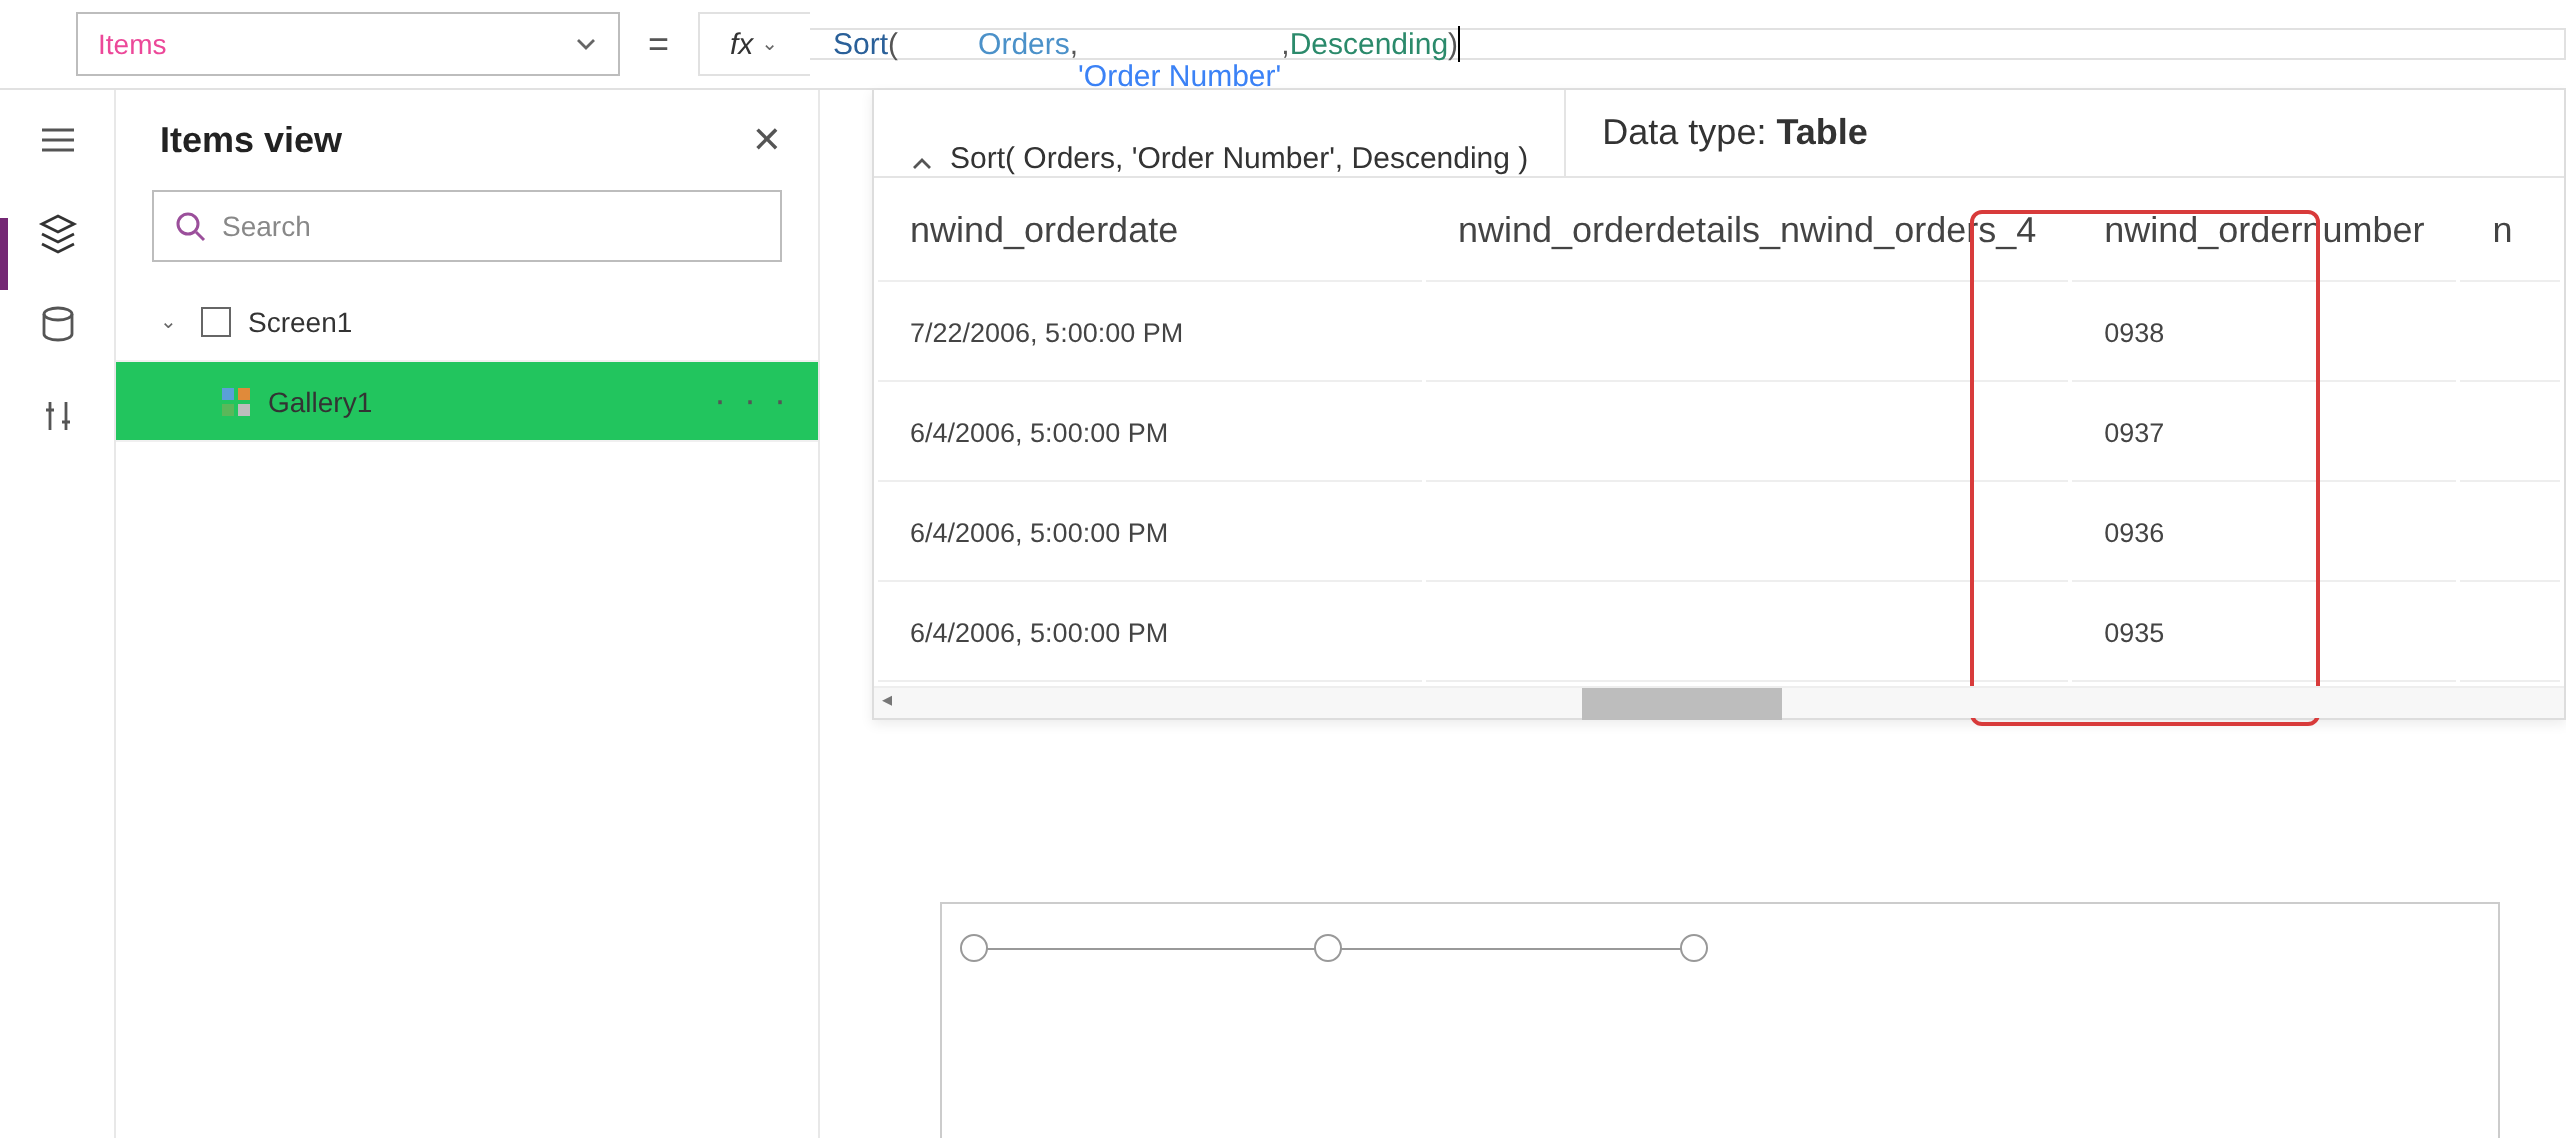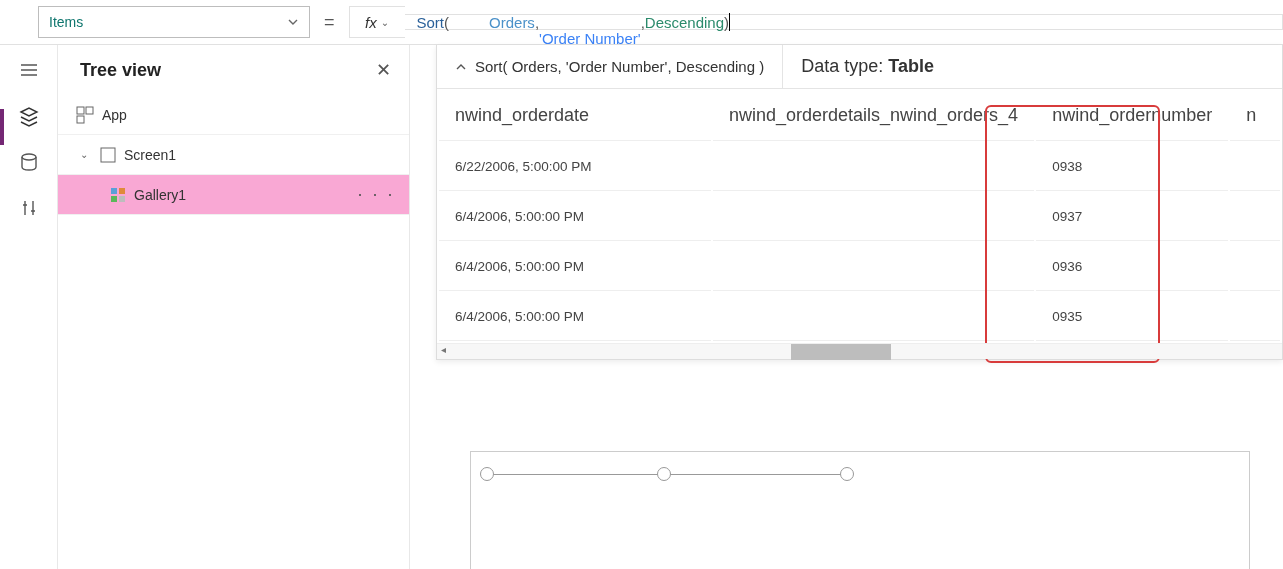--- a/index.html
+++ b/index.html
@@ -1,19 +1,19 @@
 <!DOCTYPE html>
 <html><head>
 <meta charset="utf-8">
 <style>
 * { box-sizing: border-box; margin: 0; padding: 0; font-family: "Segoe UI", Arial, sans-serif; }
 body { width: 1283px; height: 569px; background: #fff; overflow: hidden; position: relative; }
 
 .topbar { height: 45px; display: flex; align-items: center; border-bottom: 1px solid #e1e1e1; }
-.prop-dropdown { margin-left: 38px; width: 272px; height: 32px; border: 1px solid #bdbdbd; display: flex; align-items: center; justify-content: space-between; padding: 0 10px; font-size: 14px; color: #0f766e; cursor: pointer; }
+.prop-dropdown { margin-left: 38px; width: 272px; height: 32px; border: 1px solid #bdbdbd; display: flex; align-items: center; justify-content: space-between; padding: 0 10px; font-size: 14px; color: #ec4899; cursor: pointer; }
 .eq { margin: 0 14px; font-size: 18px; color: #555; }
 .fx-box { width: 56px; height: 32px; border: 1px solid #e1e1e1; border-right: none; display: flex; align-items: center; justify-content: center; font-size: 15px; color: #333; font-style: italic; }
 .fx-box .chev { font-style: normal; font-size: 10px; margin-left: 4px; color: #666; }
 .formula-bar { flex: 1; height: 16px; border: 1px solid #e1e1e1; border-left: none; display: flex; align-items: center; padding-left: 12px; font-family: Consolas, monospace; font-size: 15px; }
 .tok-fn { color: #2a6099; }
 .tok-id { color: #4b91c9; margin-left: 40px; }
 .tok-str { color: #3b82f6; margin-top: 33px; }
 .tok-kw { color: #2b8a6b; }
 .tok-punc { color: #555; }
 .cursor { border-right: 1px solid #000; height: 18px; display: inline-block; }
@@ -27,31 +27,31 @@
 .panel { width: 352px; border-right: 1px solid #e8e8e8; display: flex; flex-direction: column; }
 .panel-head { display: flex; align-items: center; justify-content: space-between; padding: 14px 18px 14px 22px; }
 .panel-title { font-size: 18px; font-weight: 600; color: #222; }
 .panel-close { font-size: 18px; color: #555; cursor: pointer; }
 
 .search { margin: 0 18px 10px 18px; height: 36px; border: 1px solid #bdbdbd; display: flex; align-items: center; padding: 0 10px; gap: 8px; }
 .search span.ph { color: #888; font-size: 14px; }
 
 .tree { font-size: 14px; color: #333; }
 .tree-row { display: flex; align-items: center; height: 40px; padding-left: 18px; cursor: pointer; border-bottom: 1px solid #f0f0f0; gap: 8px; }
-.tree-row.sel { background: #f9a8d4; }
+.tree-row.sel { background: #22c55e; }
 .tree-row.indent1 { padding-left: 36px; }
 .tree-row.indent2 { padding-left: 72px; }
 .tree-chev { font-size: 10px; color: #666; width: 12px; }
 .tree-actions { margin-left: auto; margin-right: 14px; font-size: 18px; color: #555; letter-spacing: 2px; }
 
 .main { flex: 1; position: relative; }
 
 .result-pop { position: absolute; left: 26px; top: 0; right: 0; background: #fff; border: 1px solid #ddd; border-top: none; box-shadow: 0 2px 6px rgba(0,0,0,0.08); }
 .result-head { display: flex; height: 44px; border-bottom: 1px solid #e4e4e4; align-items: center; }
-.result-head .formula-sum { display: flex; align-items: center; padding: 0 18px; border-right: 1px solid #e4e4e4; height: 100%; gap: 8px; font-size: 15px; color: #333; }
+.result-head .formula-sum { display: flex; align-items: flex-end; padding: 0 18px; border-right: 1px solid #e4e4e4; height: 100%; gap: 8px; font-size: 15px; color: #333; }
 .result-head .datatype { padding: 0 18px; font-size: 18px; color: #333; }
 .result-head .datatype b { font-weight: 700; }
 
 .table-scroll { overflow: hidden; }
 .rtable { width: 100%; }
 .rtable th { text-align: left; font-weight: 400; color: #444; font-size: 18px; padding: 14px 16px; border-bottom: 1px solid #eee; }
 .rtable td { text-align: left; color: #444; font-size: 13.5px; padding: 16px 16px; border-bottom: 1px solid #eee; }
 .col-a { width: 275px; }
 .col-b { width: 275px; }
 .col-c { width: 165px; }
@@ -111,32 +111,31 @@
         <ellipse cx="11" cy="6" rx="7" ry="3" fill="none" stroke="#555" stroke-width="1.4"></ellipse>
         <path d="M4 6v10c0 1.7 3.1 3 7 3s7-1.3 7-3V6" fill="none" stroke="#555" stroke-width="1.4"></path>
       </svg>
     <svg class="rail-icon" viewBox="0 0 22 22">
         <path d="M7 4v14M15 4v14M5 8h4M13 14h4" stroke="#555" stroke-width="1.4"></path>
       </svg>
   </div>
 
   <div class="panel">
     <div class="panel-head">
-      <div class="panel-title">Tree view</div>
+      <div class="panel-title">Items view</div>
       <div class="panel-close">✕</div>
     </div>
+    <div class="search">
+      <svg width="16" height="16" viewBox="0 0 16 16">
+          <circle cx="7" cy="7" r="5" fill="none" stroke="#9b4f9b" stroke-width="1.5"></circle>
+          <path d="M11 11l4 4" stroke="#9b4f9b" stroke-width="1.5"></path>
+        </svg>
+      <span class="ph">Search</span>
+    </div>
     <div class="tree">
-      <div class="tree-row">
-        <svg width="18" height="18" viewBox="0 0 18 18">
-            <rect x="1" y="1" width="7" height="7" fill="none" stroke="#666"></rect>
-            <rect x="10" y="1" width="7" height="7" fill="none" stroke="#666"></rect>
-            <rect x="1" y="10" width="7" height="7" fill="none" stroke="#666"></rect>
-          </svg>
-        <span>App</span>
-      </div>
       <div class="tree-row indent1" style="padding-left:22px;">
         <span class="tree-chev">⌄</span>
         <svg width="16" height="16" viewBox="0 0 16 16">
             <rect x="1" y="1" width="14" height="14" fill="none" stroke="#666"></rect>
           </svg>
         <span>Screen1</span>
       </div>
       <div class="tree-row indent2 sel" style="padding-left:52px;">
         <svg width="16" height="16" viewBox="0 0 16 16">
             <rect x="1" y="1" width="6" height="6" fill="#5aa0d8"></rect>
@@ -170,21 +169,21 @@
           <thead>
             <tr>
               <th class="col-a">nwind_orderdate</th>
               <th class="col-b">nwind_orderdetails_nwind_orders_4</th>
               <th class="col-c">nwind_ordernumber</th>
               <th class="col-d">n</th>
             </tr>
           </thead>
           <tbody>
             <tr>
-              <td>6/22/2006, 5:00:00 PM</td>
+              <td>7/22/2006, 5:00:00 PM</td>
               <td></td>
               <td>0938</td>
               <td></td>
             </tr>
             <tr>
               <td>6/4/2006, 5:00:00 PM</td>
               <td></td>
               <td>0937</td>
               <td></td>
             </tr>

